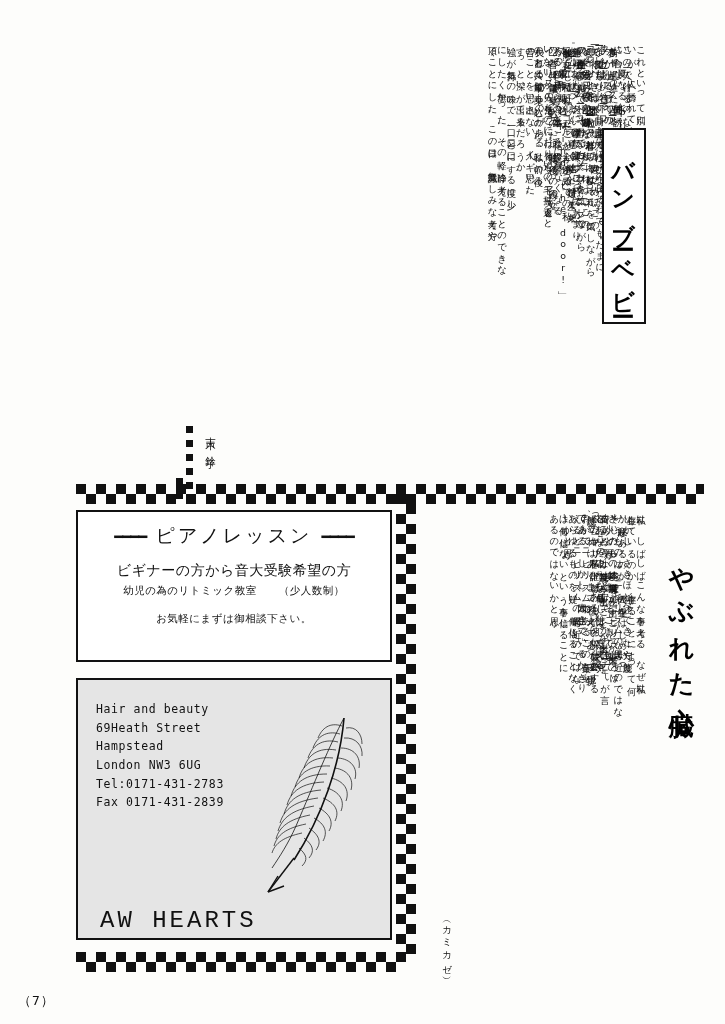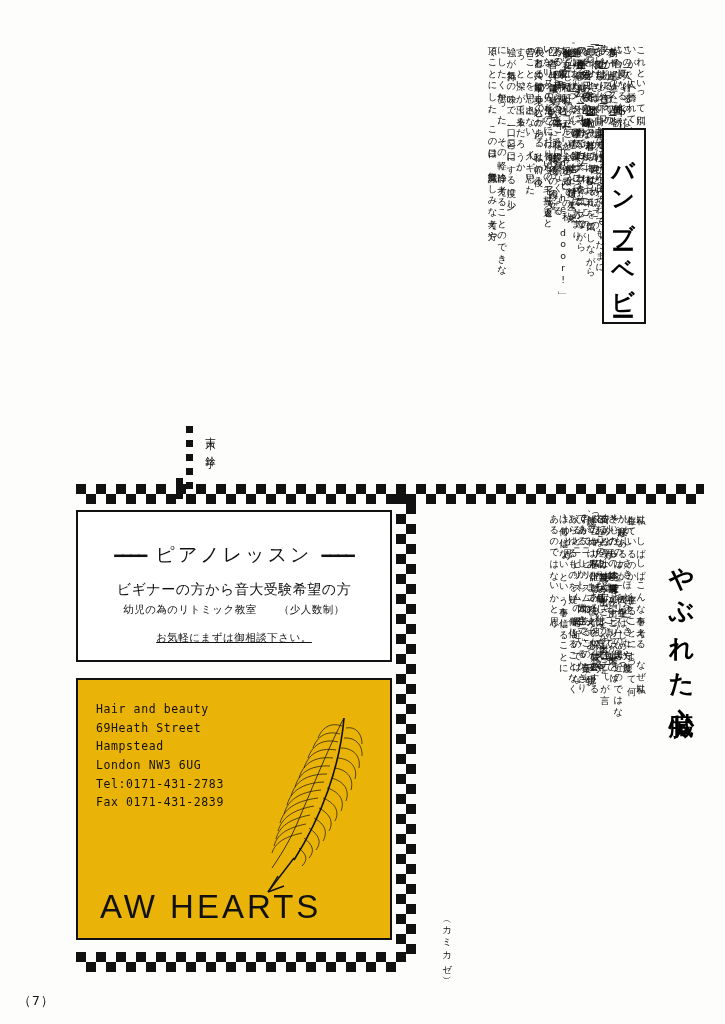--- a/index.html
+++ b/index.html
@@ -135,21 +135,21 @@
   
   #ad-piano {
     position: absolute;
     left: 76px;
     top: 510px;
     width: 316px;
     height: 152px;
     border: 2px solid #111;
     box-sizing: border-box;
     background: #fff;
-    padding: 22px 12px;
+    padding: 3px 12px;
     text-align: center;
   }
   #ad-piano .headline {
     font-family: "DejaVu Sans", sans-serif;
     font-size: 19px;
     letter-spacing: 3px;
     margin-top: 8px;
     white-space: nowrap;
   }
   #ad-piano .headline .rule {
@@ -167,56 +167,55 @@
     font-size: 10.5px;
     letter-spacing: 0.5px;
     margin-top: 4px;
     text-align: center;
   }
   #ad-piano .l3 {
     font-family: "DejaVu Sans", sans-serif;
     font-size: 10.5px;
     letter-spacing: 0.5px;
     margin-top: 14px;
-    text-decoration: underline;
   }
   #ad-piano .tel {
     font-family: "DejaVu Sans Mono", monospace;
     font-size: 12.5px;
     letter-spacing: 1.5px;
     margin-top: 16px;
   }
 
   
   #ad-hearts {
     position: absolute;
     left: 76px;
     top: 678px;
     width: 316px;
     height: 262px;
     border: 2px solid #111;
     box-sizing: border-box;
-    background: #eab308;
+    background: #e5e5e5;
   }
   #ad-hearts .addr {
     position: absolute;
     left: 18px;
     top: 20px;
     font-family: "DejaVu Sans Mono", monospace;
     font-size: 11.5px;
     line-height: 1.62;
     letter-spacing: 0.6px;
     white-space: pre;
   }
   #ad-hearts .brand {
     position: absolute;
     left: 22px;
-    bottom: 12px;
-    font-family: Liberation Sans, sans-serif;
-    font-size: 33px;
+    bottom: 4px;
+    font-family: Liberation Mono, monospace;
+    font-size: 24px;
     letter-spacing: 3px;
     font-weight: 400;
   }
   #ad-hearts svg {
     position: absolute;
     right: 18px;
     top: 26px;
   }
 
   

